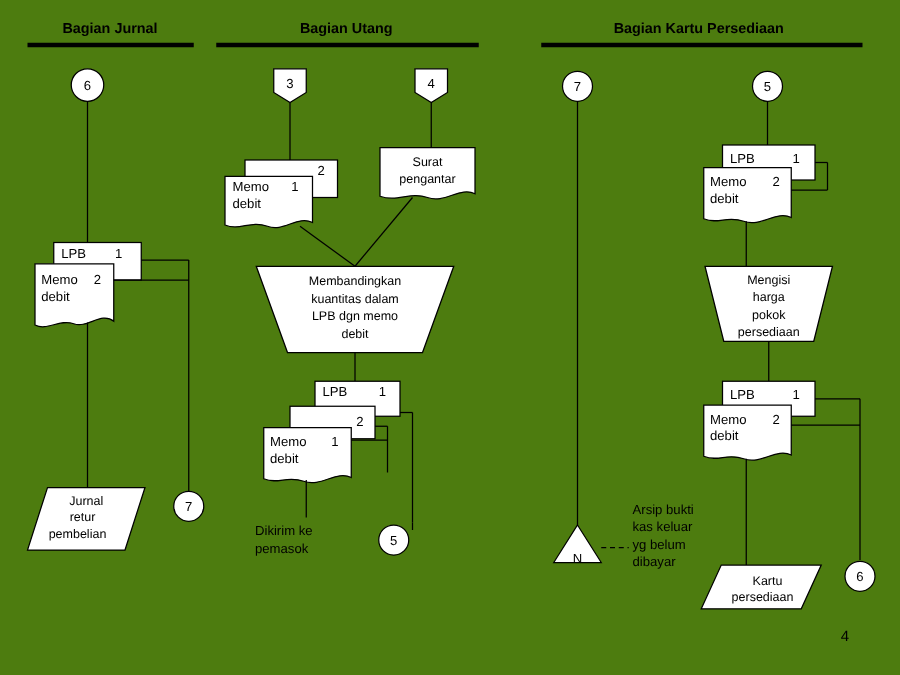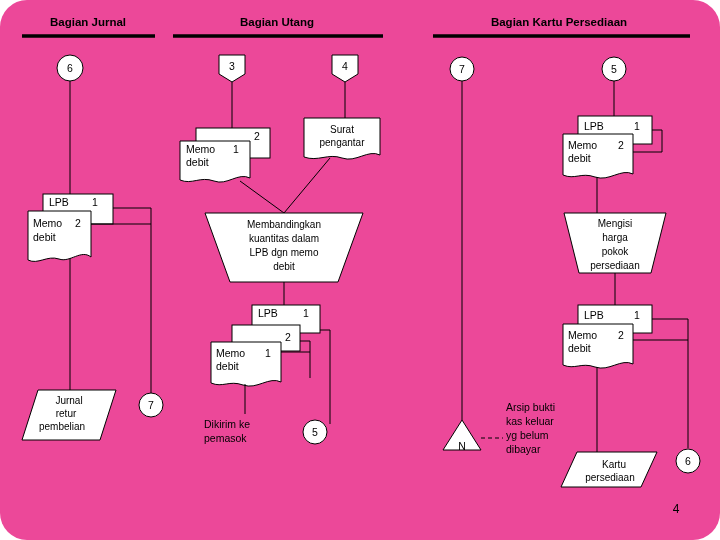--- a/index.html
+++ b/index.html
@@ -4,24 +4,23 @@
 <style>
   html, body {
     margin: 0;
     padding: 0;
     background: #ffffff;
   }
   #page {
     position: relative;
     width: 720px;
     height: 540px;
-    background: #ec4899;
+    background: #4d7c0f;
     font-family: "Liberation Sans", sans-serif;
     overflow: hidden;
-    border-radius: 27px;
   }
   svg#flow {
     position: absolute;
     top: 0;
     left: 0;
     width: 720px;
     height: 540px;
   }
   .shape {
     fill: #ffffff;

